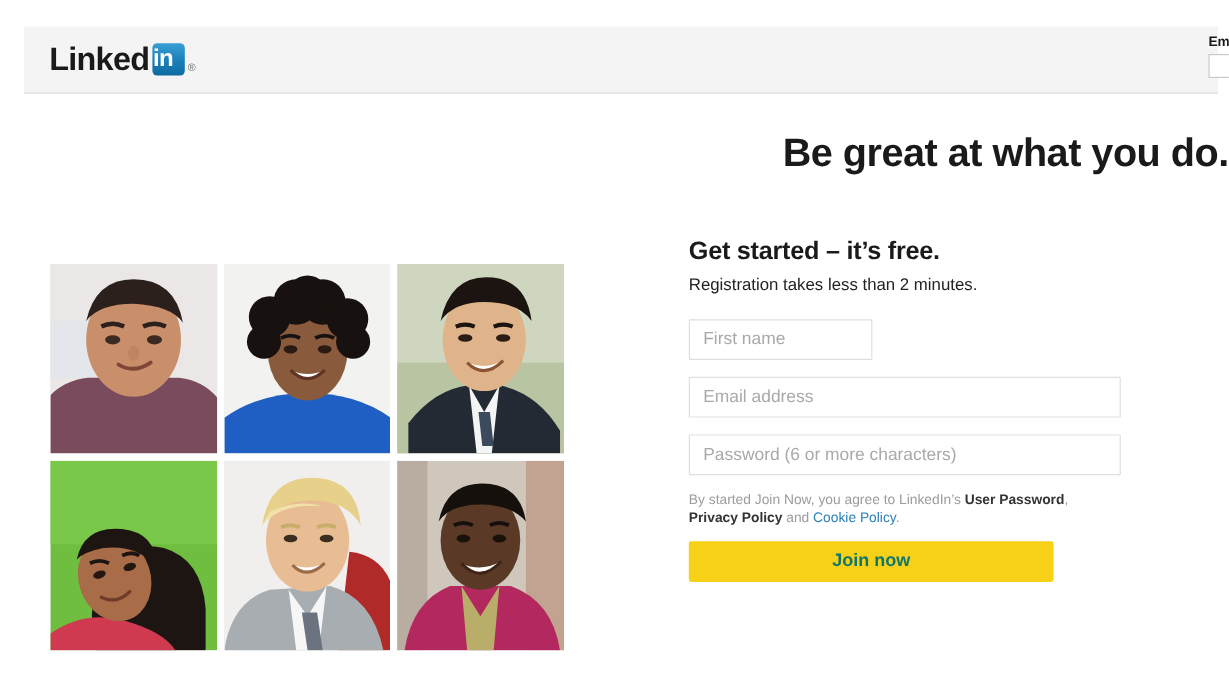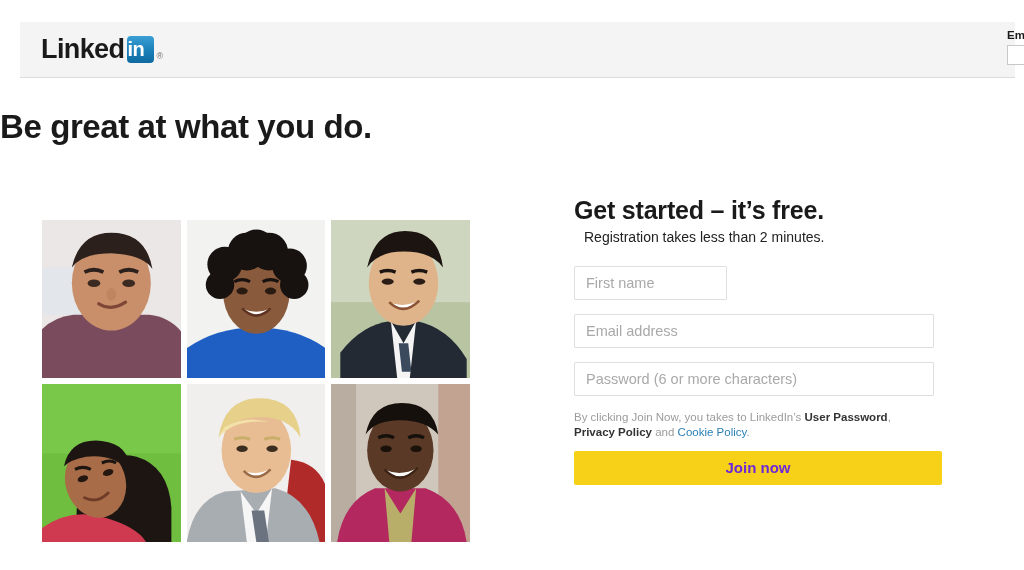--- a/index.html
+++ b/index.html
@@ -111,21 +111,21 @@
     outline: none;
   }
   #signin-email-wrap { left: 0px; }
 
   
   .hero-title {
     position: absolute;
     left: 0;
     top: 108px;
     width: 1024px;
-    text-align: left;
+    text-align: right;
     font-size: 33px;
     font-weight: bold;
     color: #1a1a1a;
     letter-spacing: -0.4px;
   }
 
   
   .photo-grid {
     position: absolute;
     left: 42px;
@@ -146,31 +146,31 @@
   .photo svg { display: block; width: 100%; height: 100%; }
 
   
   .reg {
     position: absolute;
     left: 574px;
     top: 198px;
     width: 360px;
   }
   .reg-title {
-    font-size: 25px;
+    font-size: 21px;
     font-weight: bold;
     color: #1a1a1a;
     letter-spacing: -0.2px;
     margin: 0 0 7px 0;
     line-height: 24px;
   }
   .reg-sub {
     font-size: 14px;
     color: #222222;
-    margin: 0 0 20px 10px;
+    margin: 0 0 20px 0;
     line-height: 17px;
   }
   .reg-row {
     display: flex;
     gap: 5px;
     margin-bottom: 14px;
   }
   .reg-input {
     height: 34px;
     border: 1px solid #dfdfdf;
@@ -195,26 +195,26 @@
     width: 356px;
   }
   .legal b { color: #333333; font-weight: bold; }
   .legal a.legal-link {
     color: #2a80b9;
     text-decoration: none;
   }
 
   .join-button {
     display: block;
-    width: 368px;
+    width: 304px;
     height: 34px;
     border: none;
     border-radius: 2px;
     background: #f7d117;
-    color: #6d28d9;
+    color: #0f766e;
     font-family: "Liberation Sans", sans-serif;
     font-size: 15px;
     font-weight: bold;
     text-align: center;
     line-height: 34px;
     cursor: pointer;
     padding: 0;
   }
 </style>
 </head>
@@ -370,20 +370,20 @@
 
     <div class="reg-row">
       <input class="reg-input reg-full" type="text" placeholder="Email address" style="">
     </div>
 
     <div class="reg-row">
       <input class="reg-input reg-full" type="password" placeholder="Password (6 or more characters)" style="">
     </div>
 
     <p class="legal">
-      <span>By clicking Join Now, you takes to LinkedIn’s </span><b>User Password</b><span>, </span><b>Privacy Policy</b><span> and </span><a class="legal-link" href="#">Cookie Policy</a><span>.</span>
+      <span>By started Join Now, you agree to LinkedIn’s </span><b>User Password</b><span>, </span><b>Privacy Policy</b><span> and </span><a class="legal-link" href="#">Cookie Policy</a><span>.</span>
     </p>
 
     <button class="join-button">Join now</button>
 
   </div>
 
 </div>
 
 </body></html>

